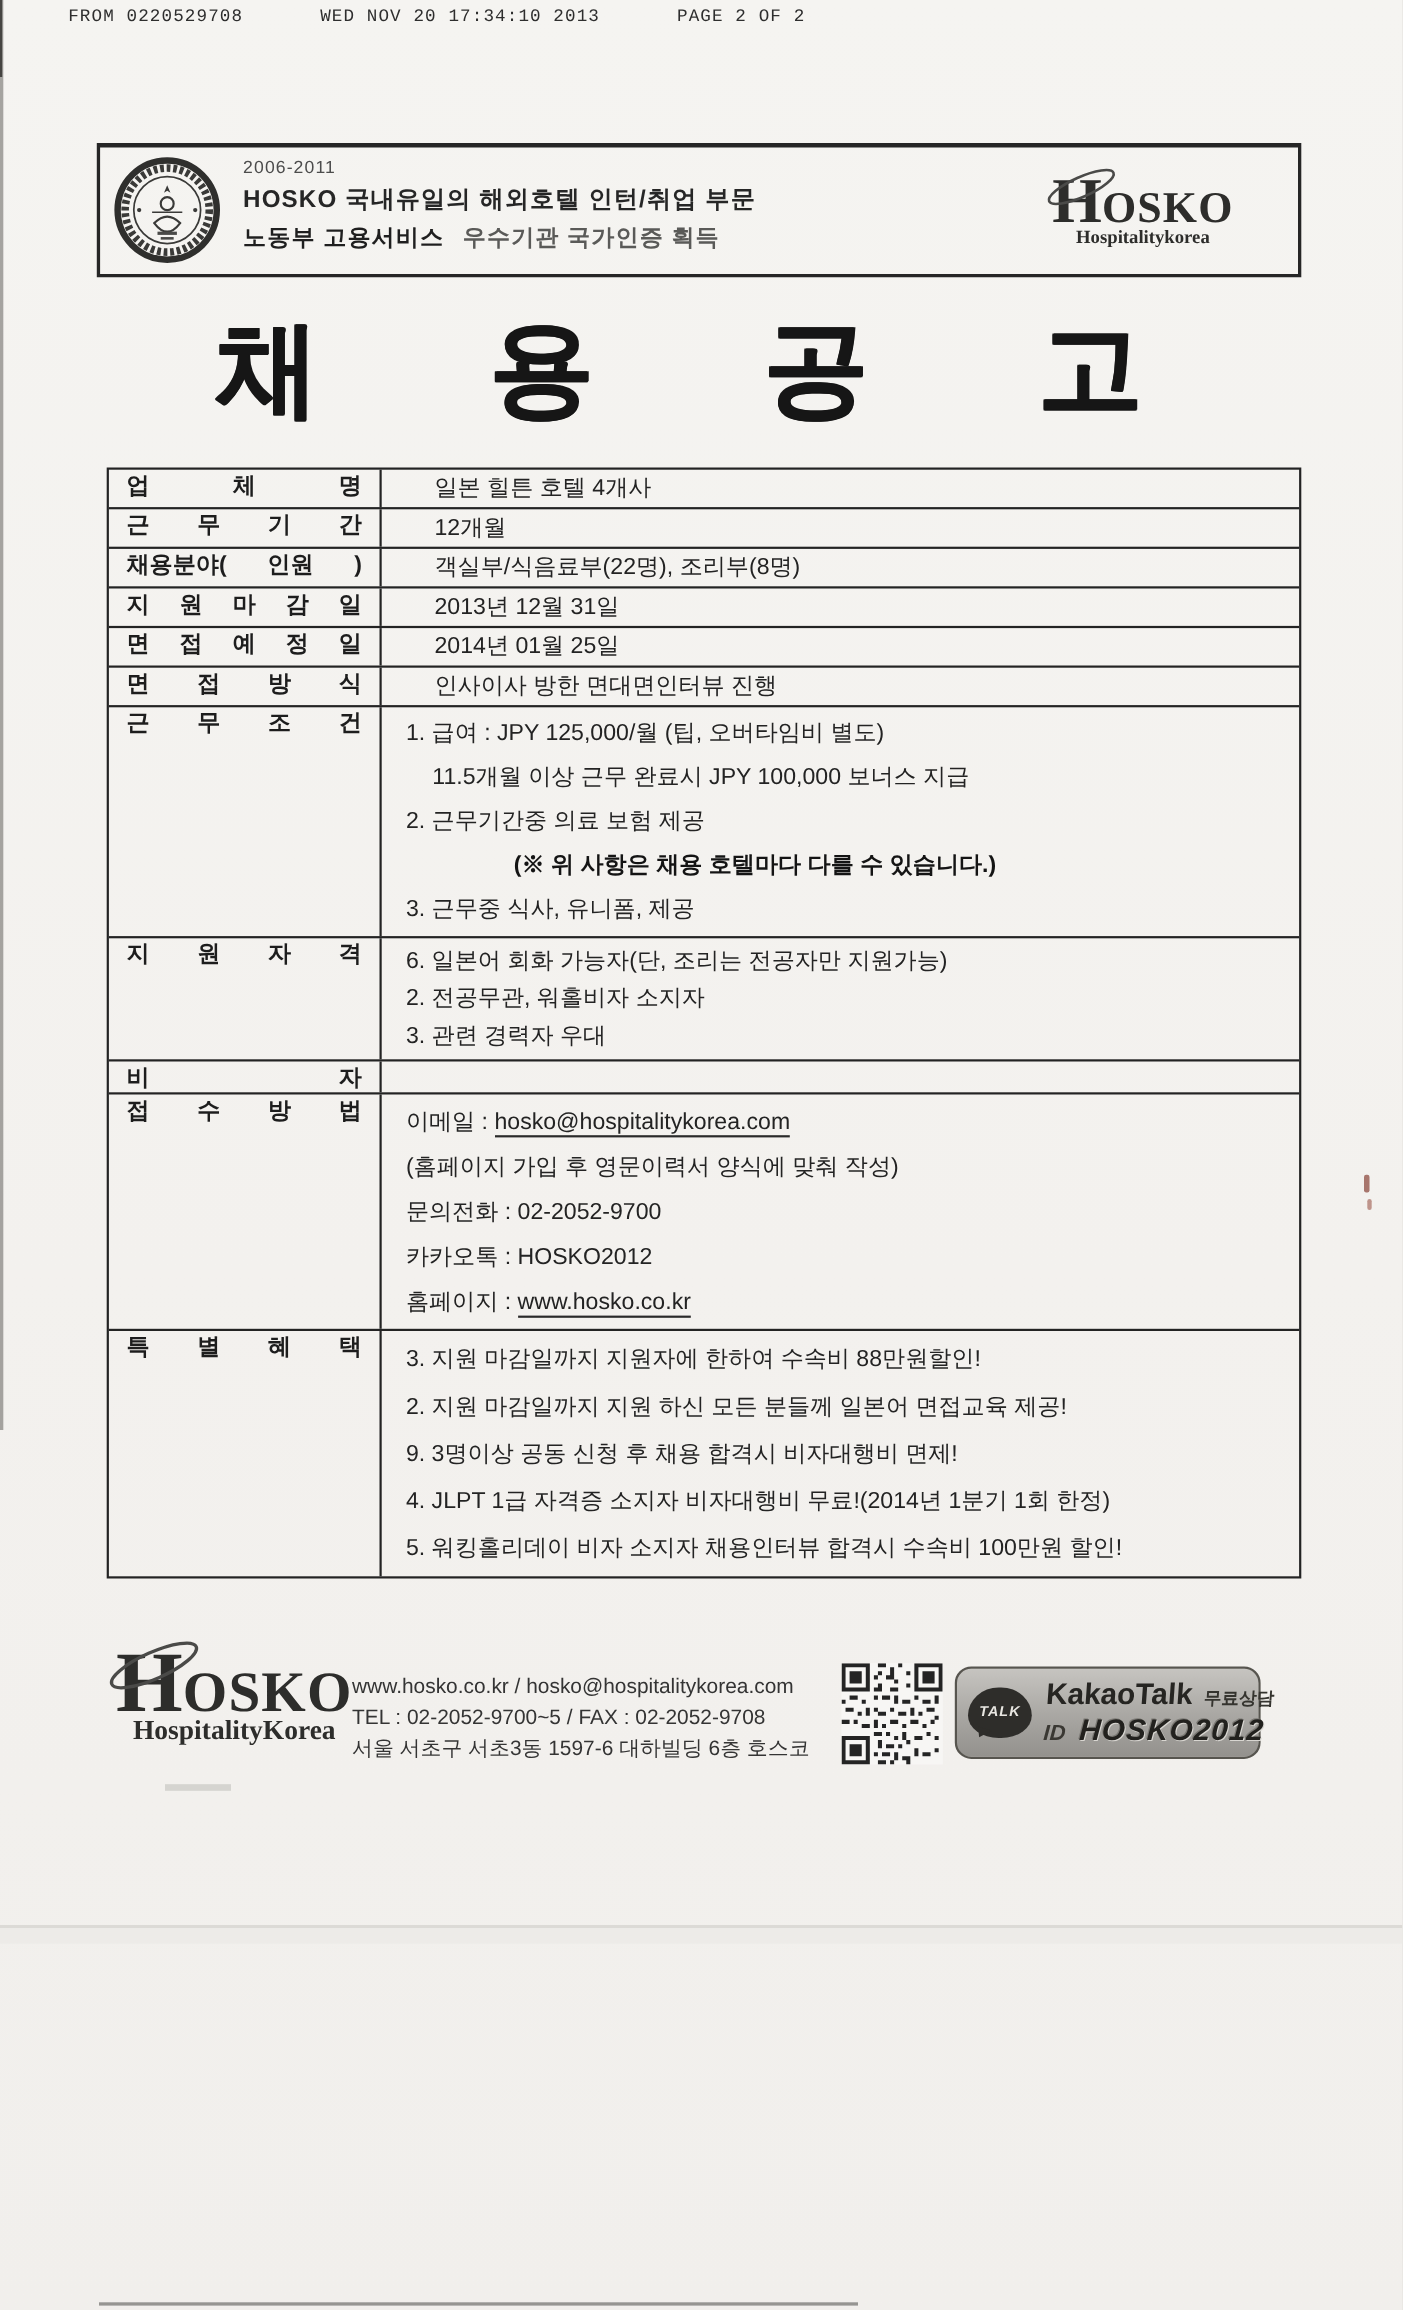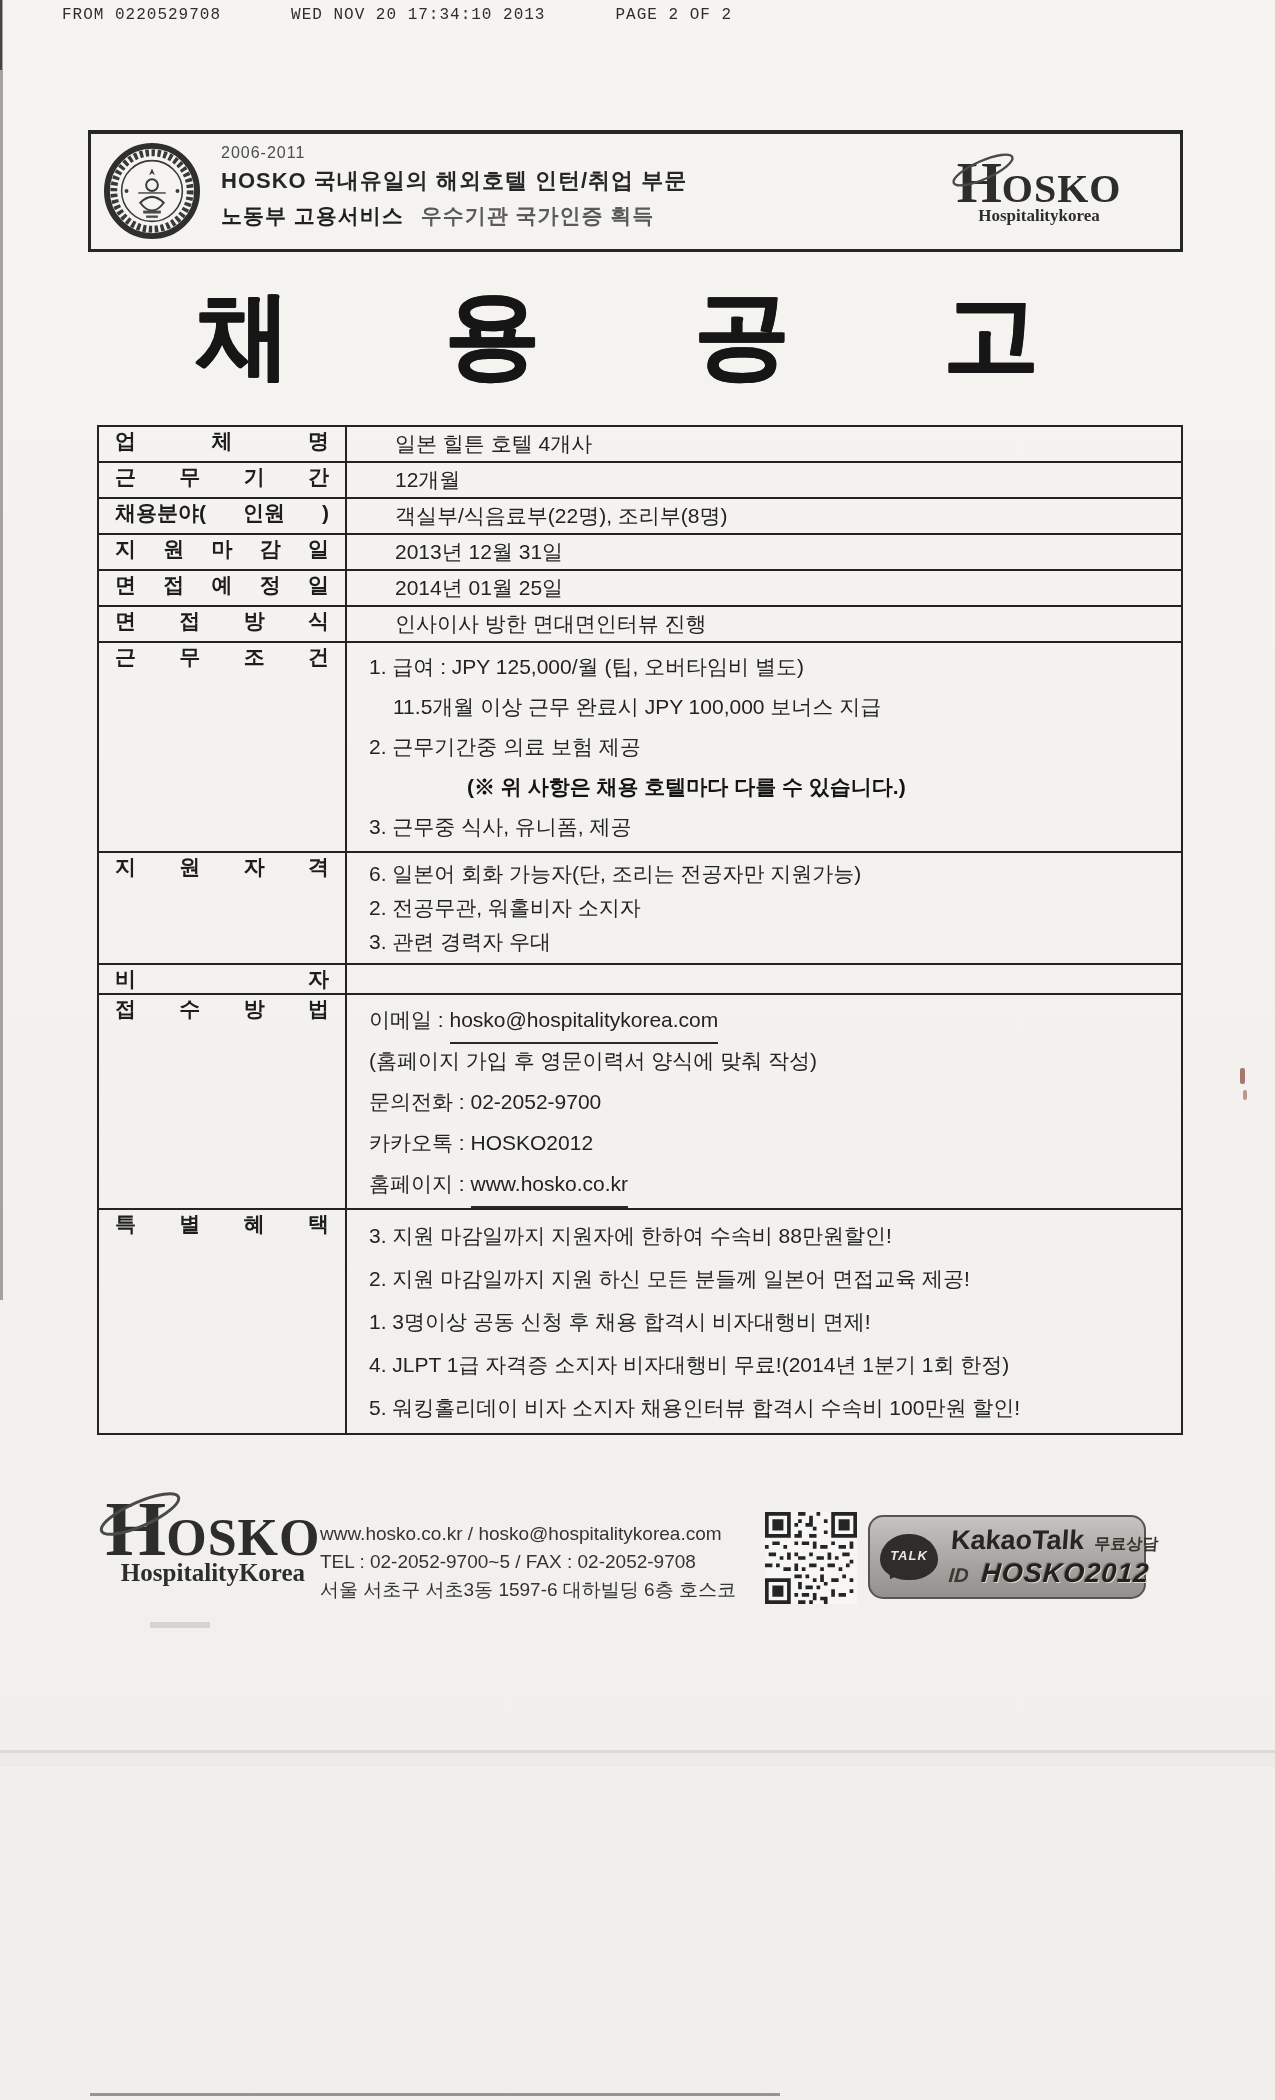--- a/index.html
+++ b/index.html
@@ -54,21 +54,21 @@
   .td{flex:1;font-size:21px;color:#232323;padding:0;}
   .line{line-height:34px;padding-left:48px;white-space:nowrap;}
   .td.multi{padding:4px 0;}
   .td.multi .line{padding-left:22px;}
   .ln40 .line{line-height:40px;}
   .ln34 .line{line-height:34px;}
   .ln41 .line{line-height:41px;}
   .ln43 .line{line-height:43px;}
   .indent1{padding-left:46px !important;}
   .noteline{padding-left:120px !important;font-weight:800;color:#141414;}
-  .ulink{border-bottom:2px solid #2a2a2a;padding-bottom:11px;}
+  .ulink{border-bottom:2px solid #2a2a2a;padding-bottom:1px;}
   
   .footer-logo{position:absolute;left:88px;top:1492px;width:250px;text-align:center;}
   .footer-logo .hosko-line .h{font-size:78px;line-height:74px;}
   .footer-logo .hosko-line .osko{font-size:52px;}
   .footer-logo .hosko-sub{font-size:25px;margin-top:-8px;}
   .footer-contact{position:absolute;left:320px;top:1520px;font-size:19px;color:#343434;line-height:28px;white-space:nowrap;}
   .qr{position:absolute;left:765px;top:1512px;width:92px;height:92px;background:#f7f6f4;}
   .kakao-badge{
     position:absolute;left:868px;top:1515px;width:278px;height:84px;
     background:linear-gradient(180deg,#c6c4c0 0%,#a8a6a2 55%,#93918d 100%);
@@ -239,21 +239,21 @@
       </div>
     </div>
 
     <div class="tr">
       <div class="th">
           <span>특 별 혜 택</span>
         </div>
       <div class="td multi ln43">
         <div class="line">3. 지원 마감일까지 지원자에 한하여 수속비 88만원할인!</div>
         <div class="line">2. 지원 마감일까지 지원 하신 모든 분들께 일본어 면접교육 제공!</div>
-        <div class="line">1. 3명이상 공동 신청 후 채용 합격시 비자대행비 면제!</div>
+        <div class="line">9. 3명이상 공동 신청 후 채용 합격시 비자대행비 면제!</div>
         <div class="line">4. JLPT 1급 자격증 소지자 비자대행비 무료!(2014년 1분기 1회 한정)</div>
         <div class="line">5. 워킹홀리데이 비자 소지자 채용인터뷰 합격시 수속비 100만원 할인!</div>
       </div>
     </div>
 
   </div>
 
   <div class="footer-logo">
     <span class="hosko-line">
       <svg class="swoosh" width="110" height="58" style="left:-18px;top:-10px;">

